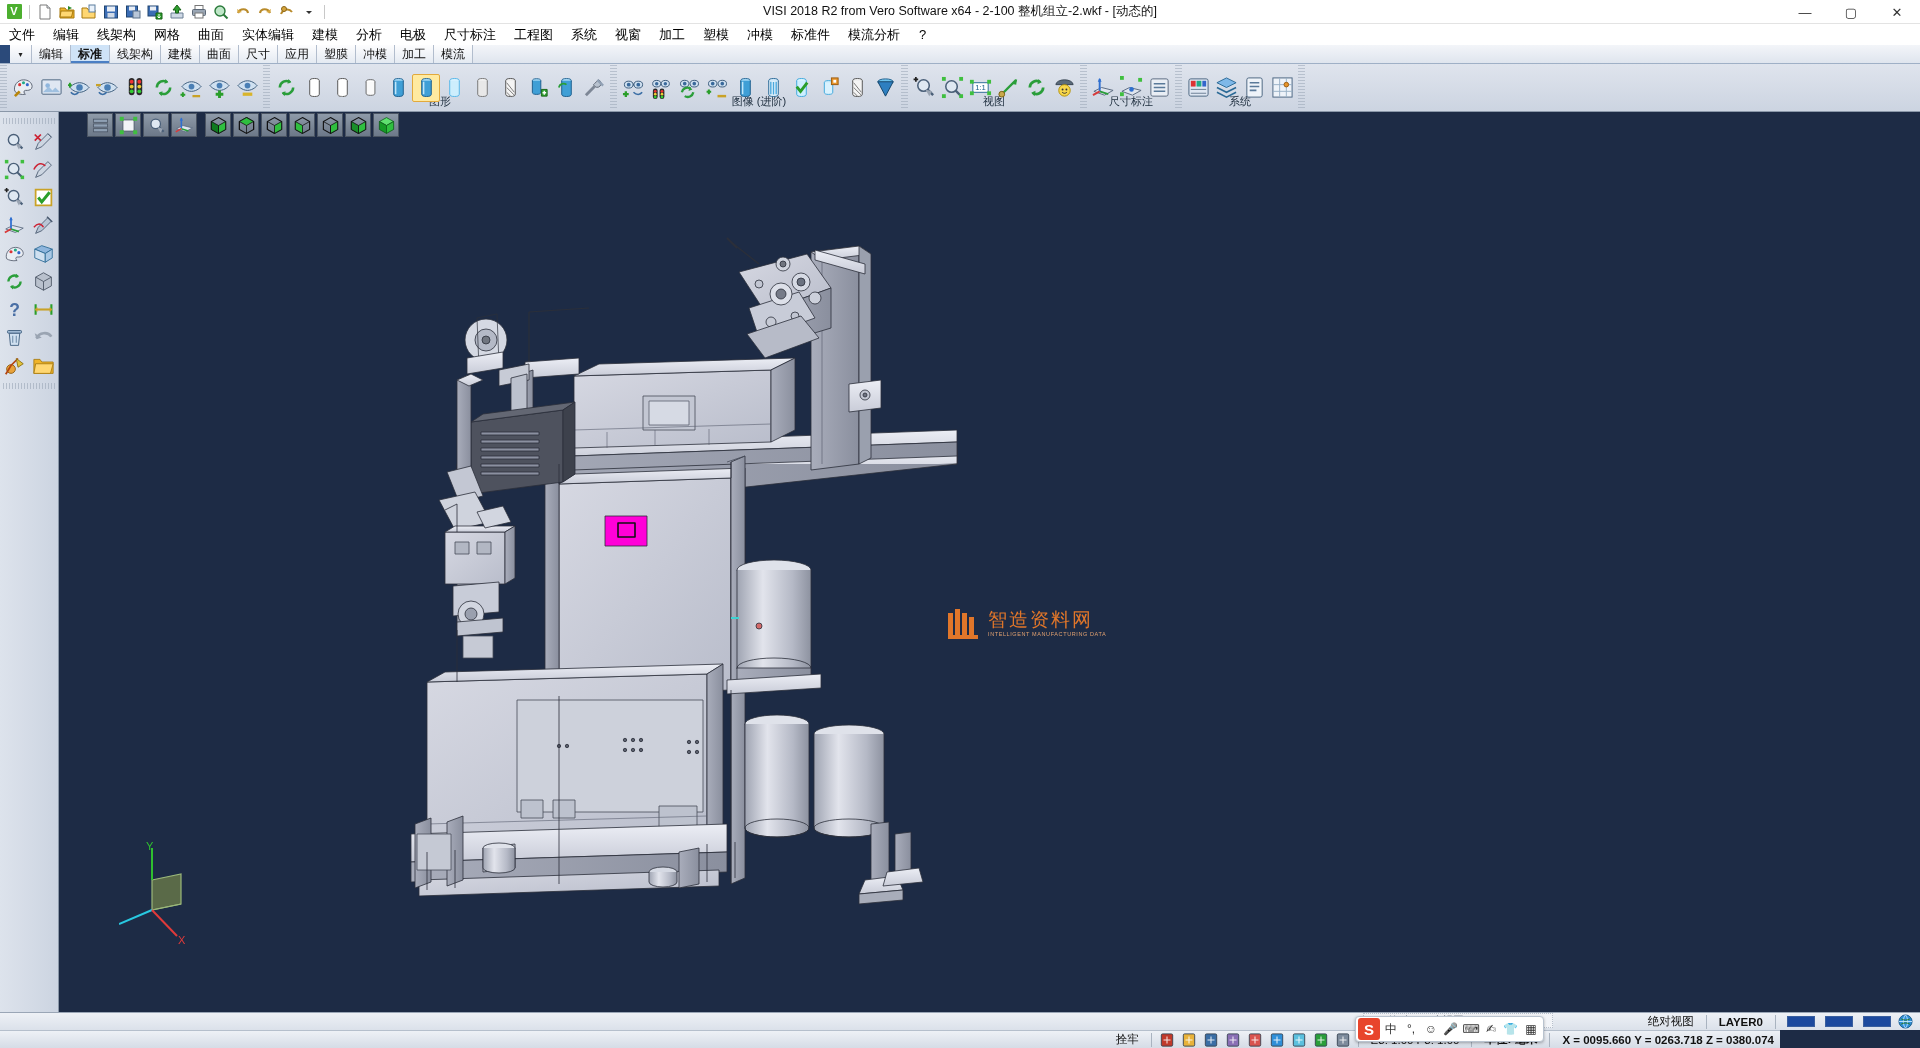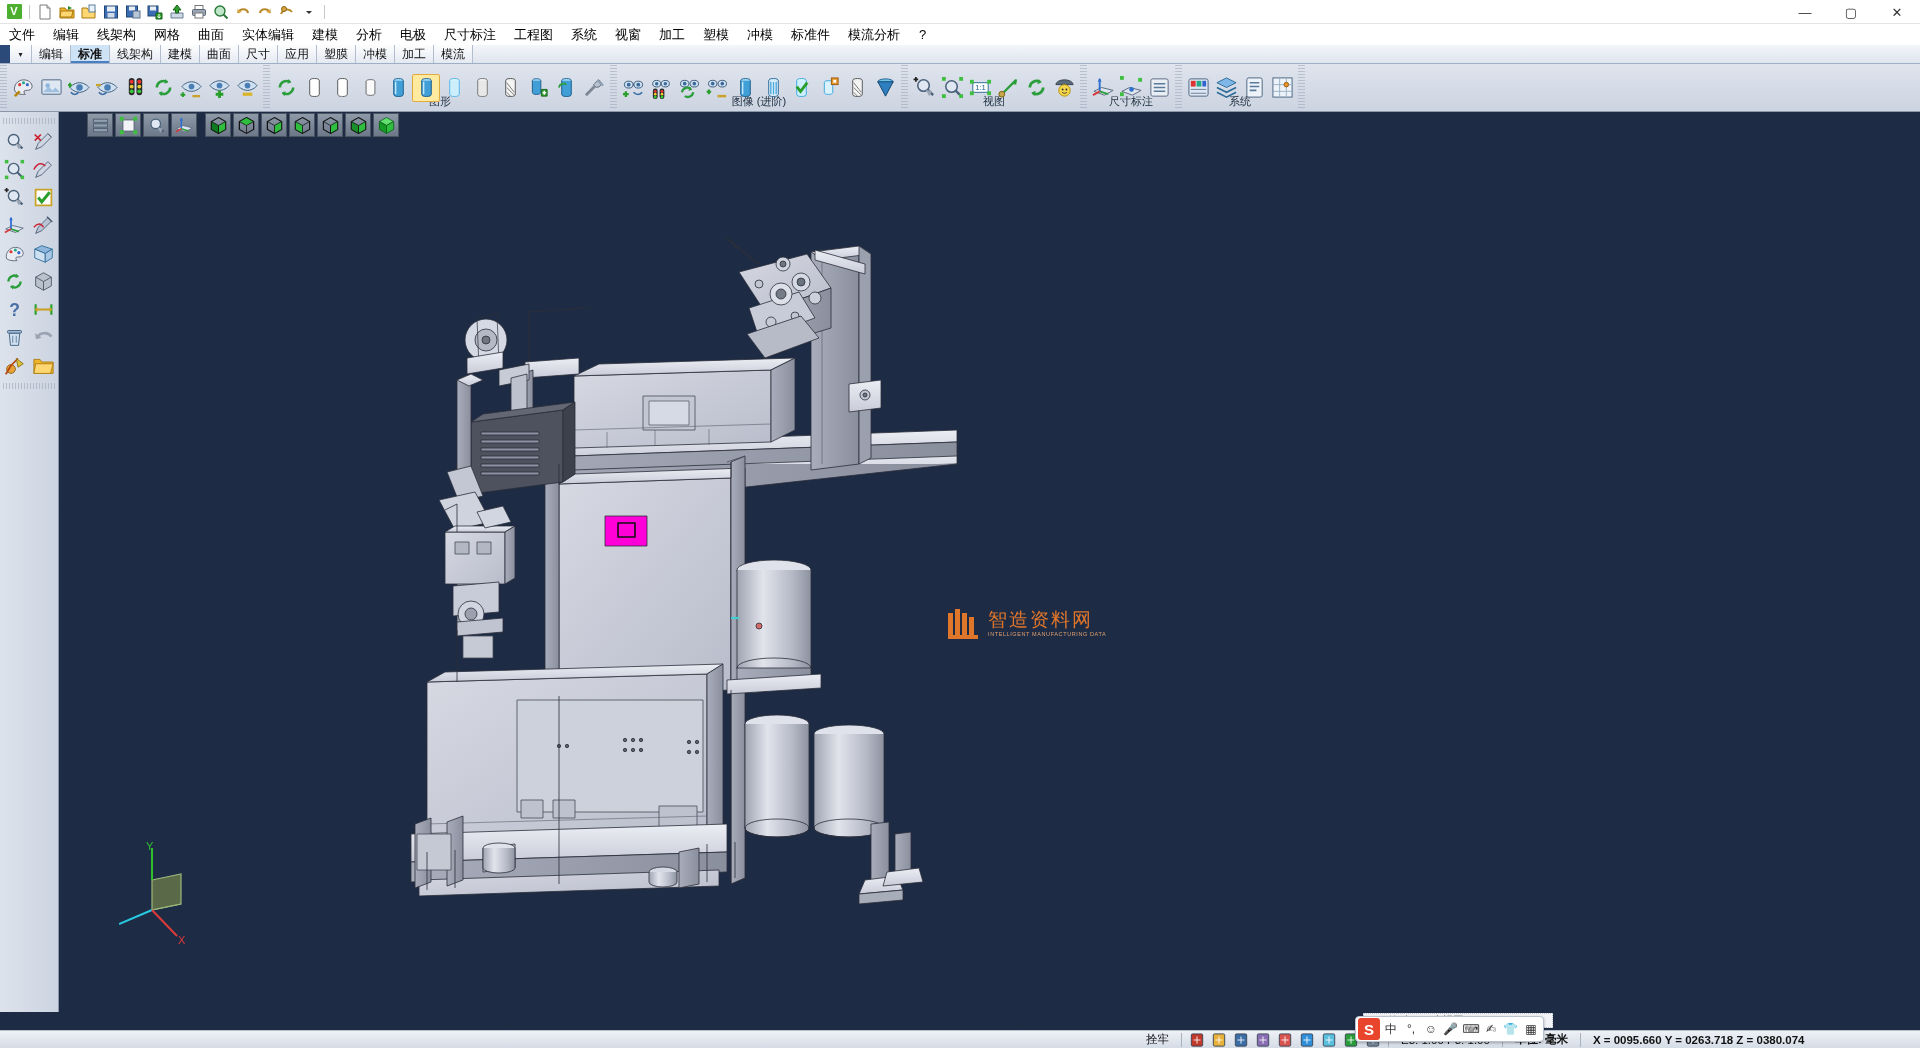--- a/index.html
+++ b/index.html
@@ -171,21 +171,21 @@
     position: absolute; left: 0; bottom: 0; width: 1920px; height: 36px;
   }
   .statusrow1 {
     position: absolute; left: 0; top: 0; width: 1920px; height: 18px;
     background: linear-gradient(#eef1f6, #dbe1ea);
     border-top: 1px solid #9aa6b6;
     display: flex; align-items: center; justify-content: flex-end;
     font-size: 11.5px; color: #111;
   }
   .statusrow2 {
-    position: absolute; left: 0; top: 18px; width: 1920px; height: 18px;
+    position: absolute; left: 0; top: 18px; width: 1780px; height: 18px;
     background: linear-gradient(#eef1f6, #d5dce6);
     border-top: 1px solid #b5bfcc;
     display: flex; align-items: center;
     font-size: 11.5px; color: #111;
   }
   .sb-sep { width: 1px; height: 14px; background: #a9b3c0; margin: 0 6px; }
   .sb-cell { padding: 0 6px; white-space: nowrap; }
   .sb-cell.b { font-weight: bold; }
   .sb-swatch { width: 28px; height: 11px; background: #1d4a9e; margin: 0 5px; border: 1px solid #3a5f9e; }
   .sb-ico { width: 18px; height: 16px; display: flex; align-items: center; justify-content: center; }
@@ -301,20 +301,21 @@
             <circle cx="5" cy="5" r="2.5" fill="#d6a53c" stroke="#8a6418"></circle>
           </svg>
       </div>
       <div class="qat-ico">
         <svg width="10" height="10" viewBox="0 0 10 10">
             <path d="M2 4l3 3 3-3z" fill="#333"></path>
           </svg>
       </div>
       <div class="qat-sep"></div>
     </div>
+    <div class="title-text">VISI 2018 R2 from Vero Software x64 - 2-100 整机组立-2.wkf - [动态的]</div>
     <div class="wbtns">
       <div class="wbtn">—</div>
       <div class="wbtn">▢</div>
       <div class="wbtn close">✕</div>
     </div>
   </div>
 
   <div class="menubar" id="menubar">
       <div class="menu-item">文件</div>
       <div class="menu-item">编辑</div>
@@ -1220,20 +1221,36 @@
         <text x="27" y="8" font-size="11" fill="#2fbf2f" font-family="Liberation Sans, sans-serif">Y</text>
         <line x1="33" y1="68" x2="0" y2="82" stroke="#28c8e0" stroke-width="2"></line>
         <line x1="33" y1="68" x2="58" y2="94" stroke="#e03a3a" stroke-width="2"></line>
         <text x="59" y="102" font-size="11" fill="#e03a3a" font-family="Liberation Sans, sans-serif">X</text>
       </svg>
     </div>
   </div>
 
   <div class="statuszone">
 
+    <div class="statusrow1">
+      <div class="sb-cell">绝对视图</div>
+      <div class="sb-sep"></div>
+      <div class="sb-cell b">LAYER0</div>
+      <div class="sb-sep"></div>
+      <div class="sb-swatch" style="background: rgb(29, 74, 158);"></div>
+      <div class="sb-swatch" style="background: rgb(29, 74, 158);"></div>
+      <div class="sb-swatch" style="background: rgb(29, 74, 158);"></div>
+      <div class="sb-ico" style="margin-right:6px">
+        <svg width="15" height="15" viewBox="0 0 16 16">
+            <circle cx="8" cy="8" r="7" fill="#2f8fd8" stroke="#1b5d92"></circle>
+            <path d="M1 8h14M8 1c3 3 3 11 0 14M8 1c-3 3-3 11 0 14" stroke="#bfe4ff" fill="none"></path>
+            <path d="M3 5c3 2 7 2 10 0M3 11c3-2 7-2 10 0" stroke="#2f7a2f" fill="none"></path>
+          </svg>
+      </div>
+    </div>
 
     <div class="statusrow2">
       <div style="width:1140px"></div>
       <div class="sb-cell">拴牢</div>
       <div class="sb-sep"></div>
       <div id="snapicons" style="display:flex;align-items:center;gap:4px">
           <div class="sb-ico">
             <svg width="14" height="14" viewBox="0 0 16 16">
               <rect x="1.5" y="1" width="13" height="14" rx="1.5" fill="#c0392b" stroke="#33404f"></rect>
               <path d="M4 8h8M8 4v8" stroke="#fff" stroke-width="1.2" opacity=".85"></path>

